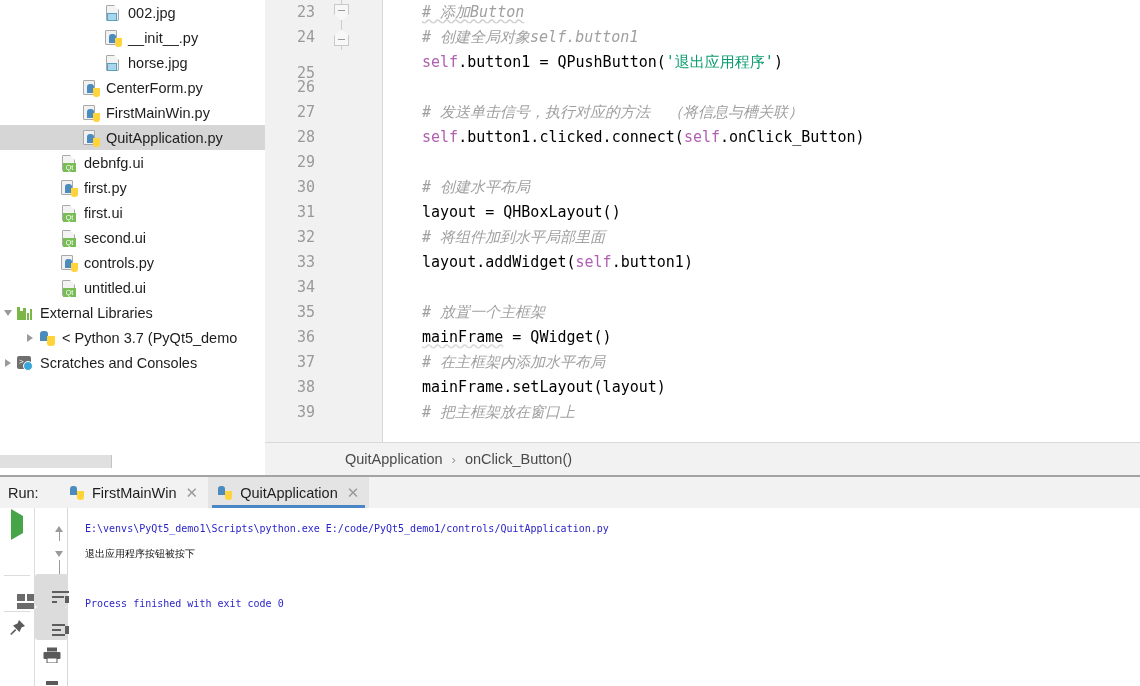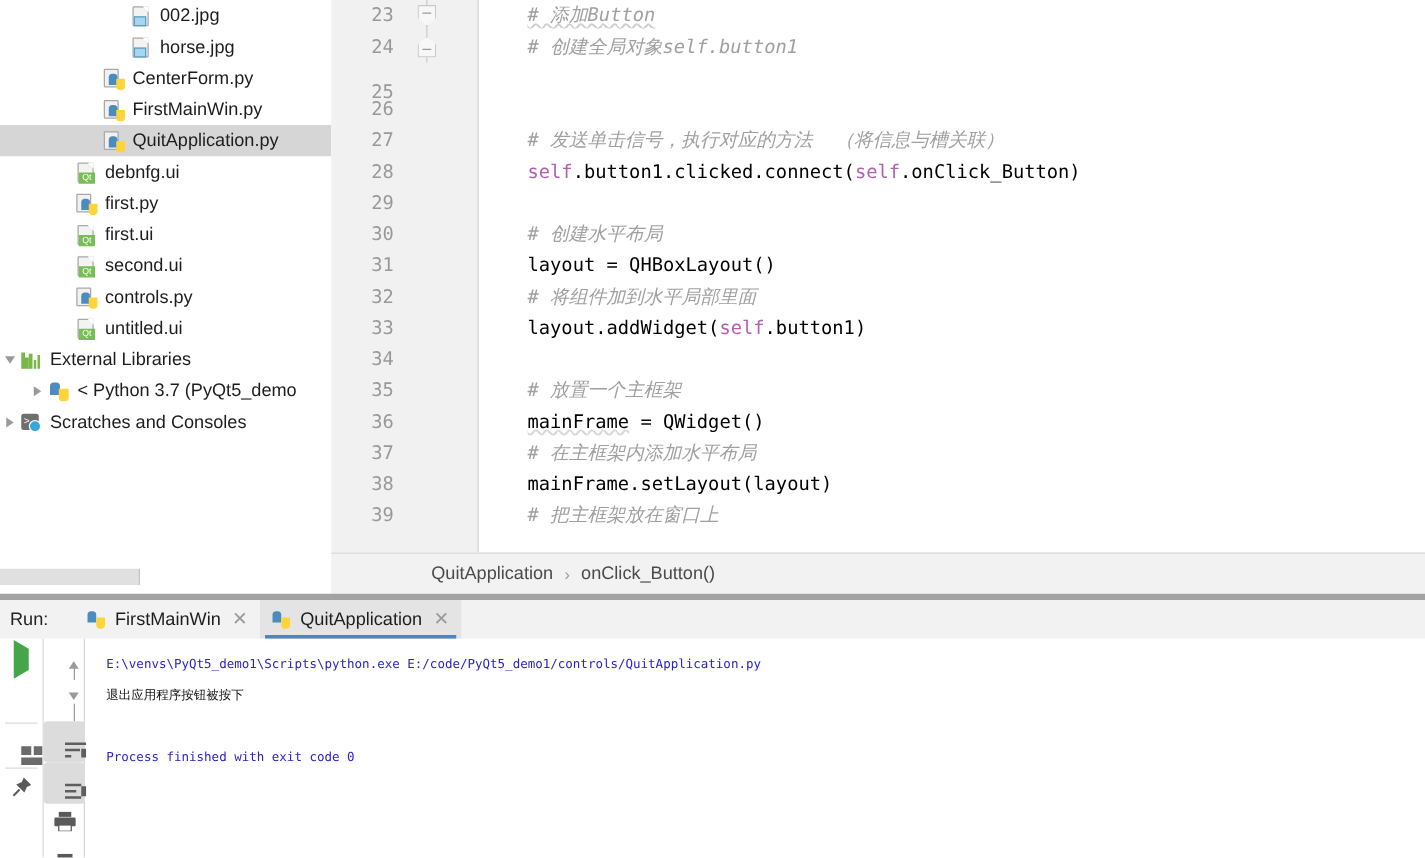--- a/index.html
+++ b/index.html
@@ -242,21 +242,21 @@
     position: absolute; left: 0; top: 447px;
     width: 265px; height: 28px;
     background: #ffffff;
   }
 
   
   #run-panel {
     position: absolute; left: 0; top: 475px;
     width: 1140px; height: 211px;
     background: #ffffff;
-    border-top: 5px solid #a3a3a3;
+    border-top: 2px solid #a3a3a3;
   }
   #run-tabbar {
     position: absolute; left: 0; top: 0;
     width: 1140px; height: 31px;
     background: #f2f2f2;
     display: flex; align-items: center;
   }
   #run-label {
     margin-left: 8px;
     font-size: 14.5px;
@@ -363,20 +363,32 @@
 
   <div id="project-tree">
       <div class="tree-row">
         <span style="display: inline-block; flex: 0 0 88px; height: 1px;"></span>
         <span class="tree-arrow "></span>
         <span class="tree-icon">
           <span class="ic-doc"></span>
           <span class="ic-img-badge"></span>
         </span>
         <span class="tree-label">002.jpg</span>
+      </div>
+      <div class="tree-row">
+        <span style="display: inline-block; flex: 0 0 88px; height: 1px;"></span>
+        <span class="tree-arrow "></span>
+        <span class="tree-icon">
+          <span class="ic-py"></span>
+          <span class="ic-py-snake">
+            <span class="b"></span>
+            <span class="y"></span>
+          </span>
+        </span>
+        <span class="tree-label">__init__.py</span>
       </div>
       <div class="tree-row">
         <span style="display: inline-block; flex: 0 0 88px; height: 1px;"></span>
         <span class="tree-arrow "></span>
         <span class="tree-icon">
           <span class="ic-doc"></span>
           <span class="ic-img-badge"></span>
         </span>
         <span class="tree-label">horse.jpg</span>
       </div>
@@ -546,20 +558,21 @@
         <div class="ln" style="top: 275px;">34</div>
         <div class="ln" style="top: 300px;">35</div>
         <div class="ln" style="top: 325px;">36</div>
         <div class="ln" style="top: 350px;">37</div>
         <div class="ln" style="top: 375px;">38</div>
         <div class="ln" style="top: 400px;">39</div>
       </div>
     <div id="code">
         <div class="cl" style="top: 0px;"><span class="cmt squiggle"># 添加Button</span></div>
         <div class="cl" style="top: 25px;"><span class="cmt"># 创建全局对象self.button1</span></div>
+        <div class="cl" style="top: 50px;"><span class="kw-self">self</span><span>.button1 = QPushButton(</span><span class="str">'退出应用程序'</span><span>)</span></div>
         <div class="cl" style="top: 75px;"></div>
         <div class="cl" style="top: 100px;"><span class="cmt"># 发送单击信号，执行对应的方法  （将信息与槽关联）</span></div>
         <div class="cl" style="top: 125px;"><span class="kw-self">self</span><span>.button1.clicked.connect(</span><span class="kw-self">self</span><span>.onClick_Button)</span></div>
         <div class="cl" style="top: 150px;"></div>
         <div class="cl" style="top: 175px;"><span class="cmt"># 创建水平布局</span></div>
         <div class="cl" style="top: 200px;"><span>layout = QHBoxLayout()</span></div>
         <div class="cl" style="top: 225px;"><span class="cmt"># 将组件加到水平局部里面</span></div>
         <div class="cl" style="top: 250px;"><span>layout.addWidget(</span><span class="kw-self">self</span><span>.button1)</span></div>
         <div class="cl" style="top: 275px;"></div>
         <div class="cl" style="top: 300px;"><span class="cmt"># 放置一个主框架</span></div>

